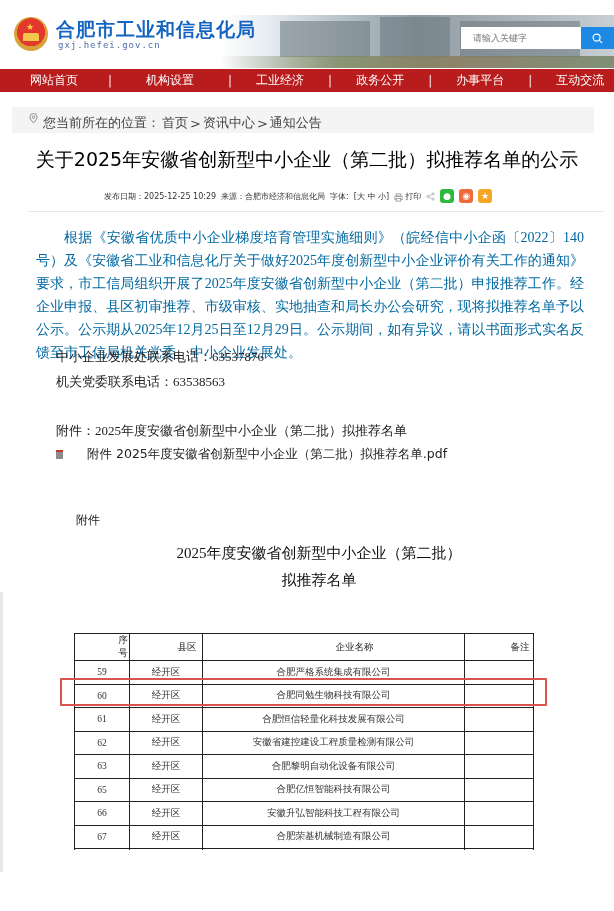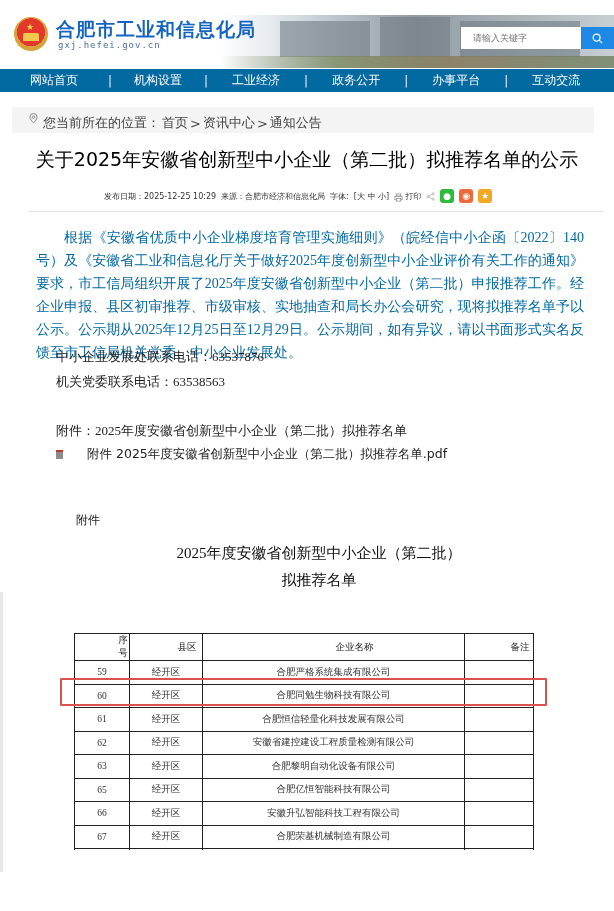--- a/index.html
+++ b/index.html
@@ -17,21 +17,21 @@
     background: radial-gradient(circle at 50% 45%, #e3382b 0 55%, #d8a23a 56% 100%); }
   .emblem .star { position: absolute; left: 12px; top: 5px; color: #f6d24a; font-size: 9px; }
   .emblem .gate { position: absolute; left: 9px; top: 16px; width: 16px; height: 8px; background: #f2c94c; border-radius: 2px 2px 0 0; }
   .site-name { position: absolute; left: 56px; top: 17px; font-size: 19px; font-weight: bold; color: #1565c0; letter-spacing: 1px; }
   .site-url { position: absolute; left: 58px; top: 40px; font-size: 9px; color: #4a6fa5; letter-spacing: 1px; font-family: "DejaVu Sans Mono", monospace; }
   .search-box { position: absolute; left: 461px; top: 27px; width: 120px; height: 22px; background: #fff; border: none; padding-left: 12px;
     font-size: 9px; color: #aaa; font-family: "DejaVu Sans", sans-serif; }
   .search-btn { position: absolute; left: 581px; top: 27px; width: 33px; height: 22px; background: #1e88e5; display: flex; align-items: center; justify-content: center; }
 
   
-  .nav { position: absolute; left: 0; top: 69px; width: 614px; height: 23px; background: #0369a1; display: flex; align-items: center; }
+  .nav { position: absolute; left: 0; top: 69px; width: 614px; height: 23px; background: #b91c1c; display: flex; align-items: center; }
   .nav-item { color: #fff; font-size: 12px; text-align: center; flex: none; }
   .nav-sep { color: #fff; font-size: 12px; opacity: .9; }
   .breadcrumb-bg { position: absolute; left: 12px; top: 107px; width: 582px; height: 26px; background: #f4f4f4; }
   .crumbs { position: absolute; left: 30px; top: 114px; font-size: 13px; color: #444; display: flex; align-items: center; gap: 2px; }
   .pin { position: absolute; left: 29px; top: 113px; width: 9px; height: 11px; }
 
   .title { position: absolute; left: 0; width: 614px; top: 147px; text-align: center; font-size: 19px; color: #000000; }
   .meta { position: absolute; left: 104px; top: 189px; font-size: 8px; color: #333; display: flex; align-items: center; gap: 5px; white-space: nowrap; }
   .meta .ico { display: inline-block; width: 14px; height: 14px; border-radius: 3px; color: #fff; font-size: 9px; text-align: center; line-height: 14px; }
   .divider { position: absolute; left: 28px; top: 211px; width: 576px; height: 1px; background: #e6e6e6; }
@@ -70,21 +70,21 @@
     <svg width="11" height="11" viewBox="0 0 12 12">
         <circle cx="5" cy="5" r="3.8" fill="none" stroke="#fff" stroke-width="1.3"></circle>
         <line x1="8" y1="8" x2="11" y2="11" stroke="#fff" stroke-width="1.3"></line>
       </svg>
   </div>
 </div>
 
 <div class="nav">
   <div class="nav-item" style="width:108px;">网站首页</div>
   <span class="nav-sep">|</span>
-  <div class="nav-item" style="width:92px;">机构设置</div>
+  <div class="nav-item" style="width:116px;">机构设置</div>
   <span class="nav-sep">|</span>
   <div class="nav-item" style="width:96px;">工业经济</div>
   <span class="nav-sep">|</span>
   <div class="nav-item" style="width:96px;">政务公开</div>
   <span class="nav-sep">|</span>
   <div class="nav-item" style="width:96px;">办事平台</div>
   <span class="nav-sep">|</span>
   <div class="nav-item" style="width:96px;">互动交流</div>
 </div>
 

